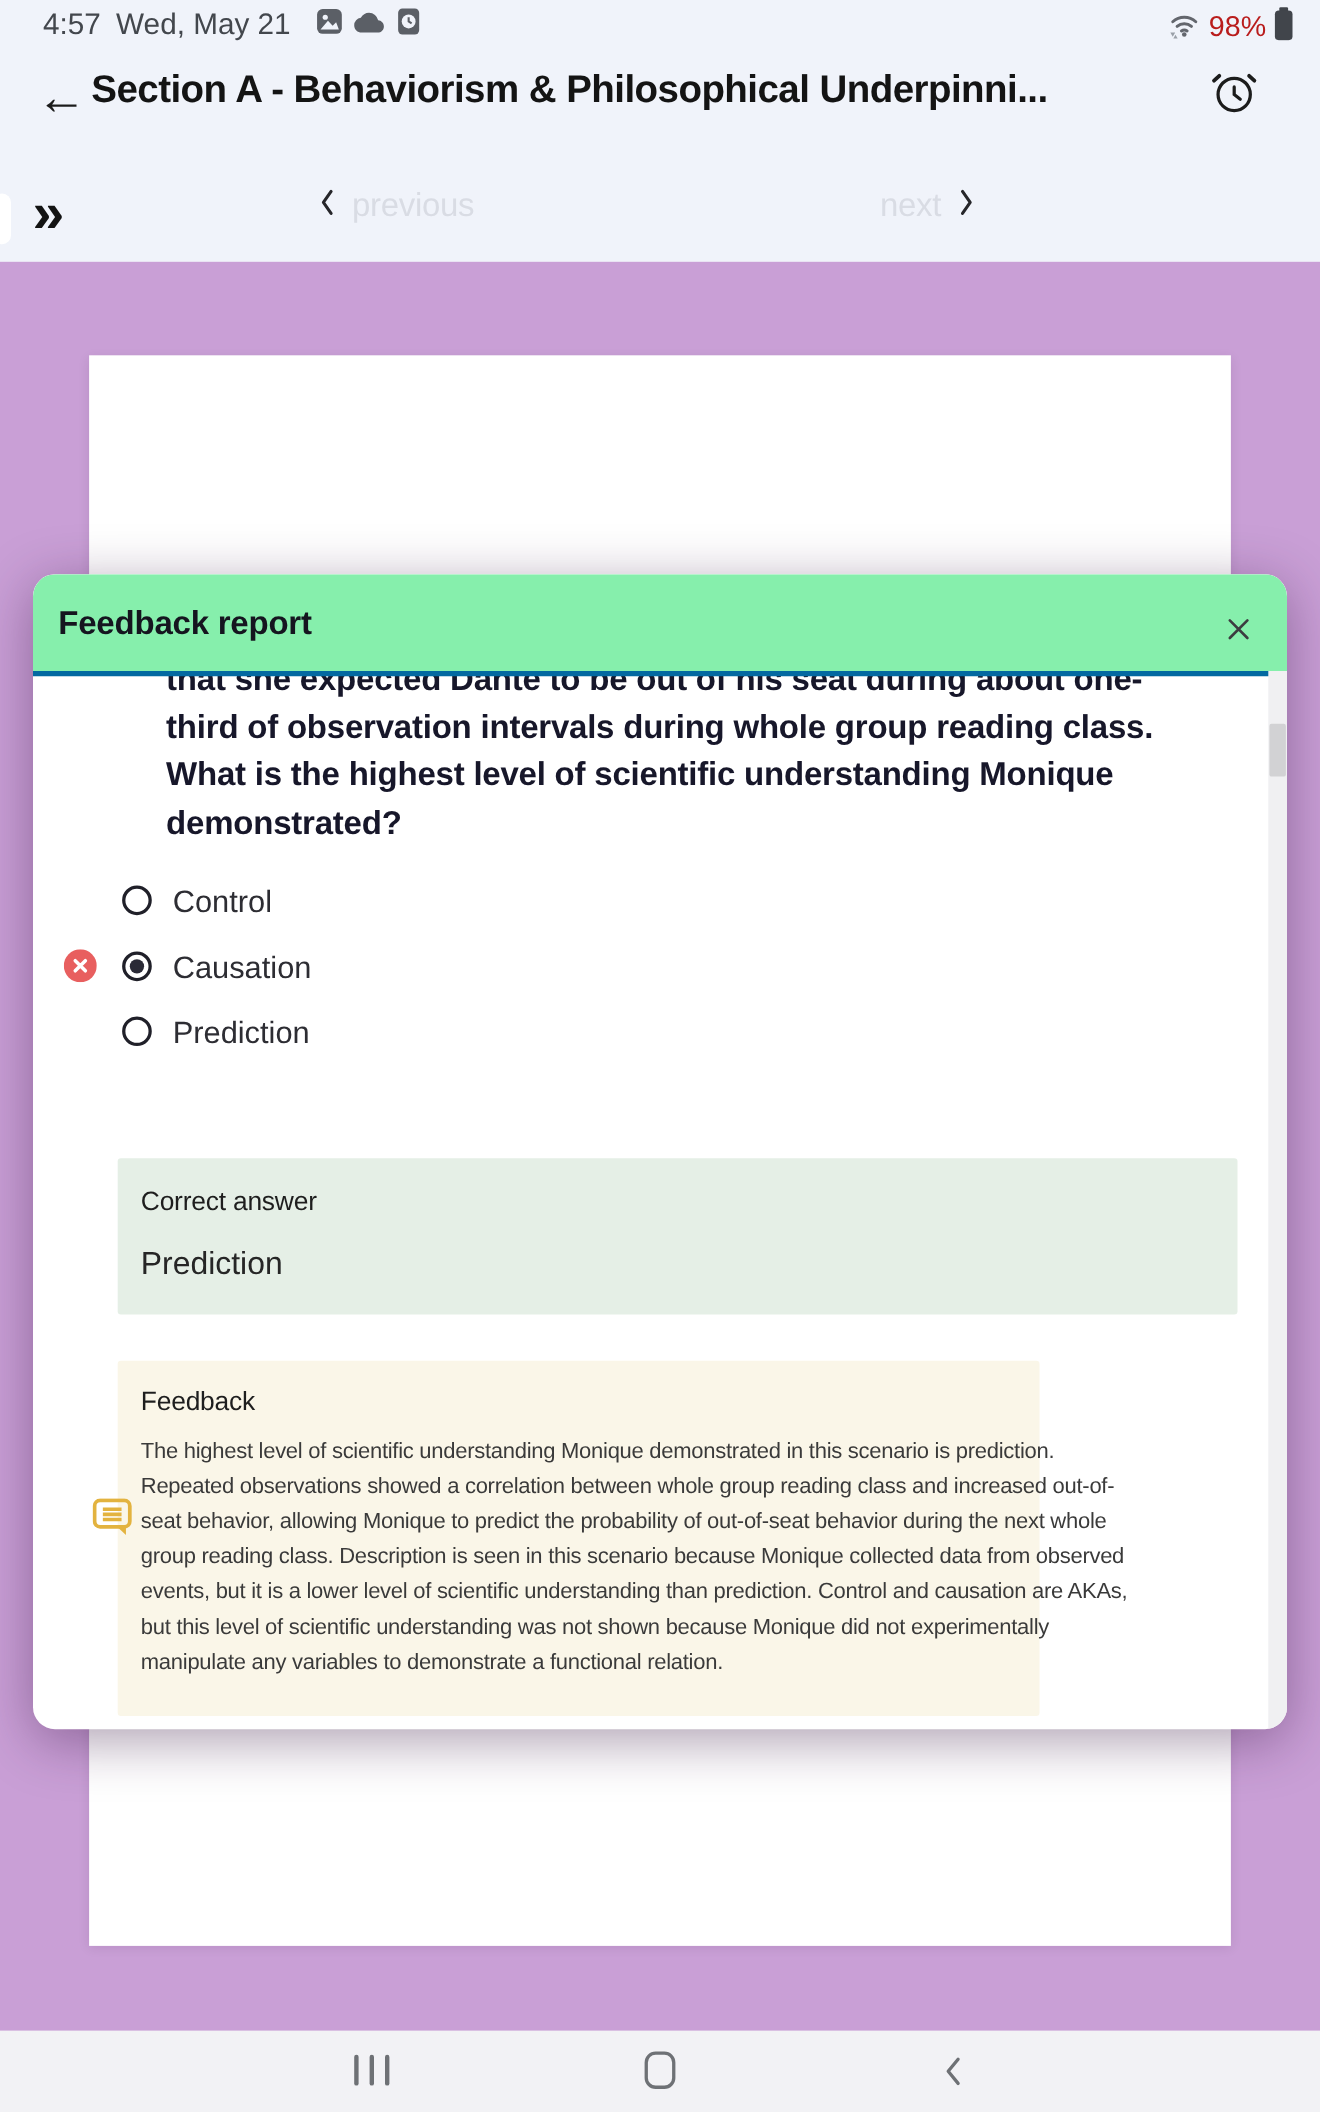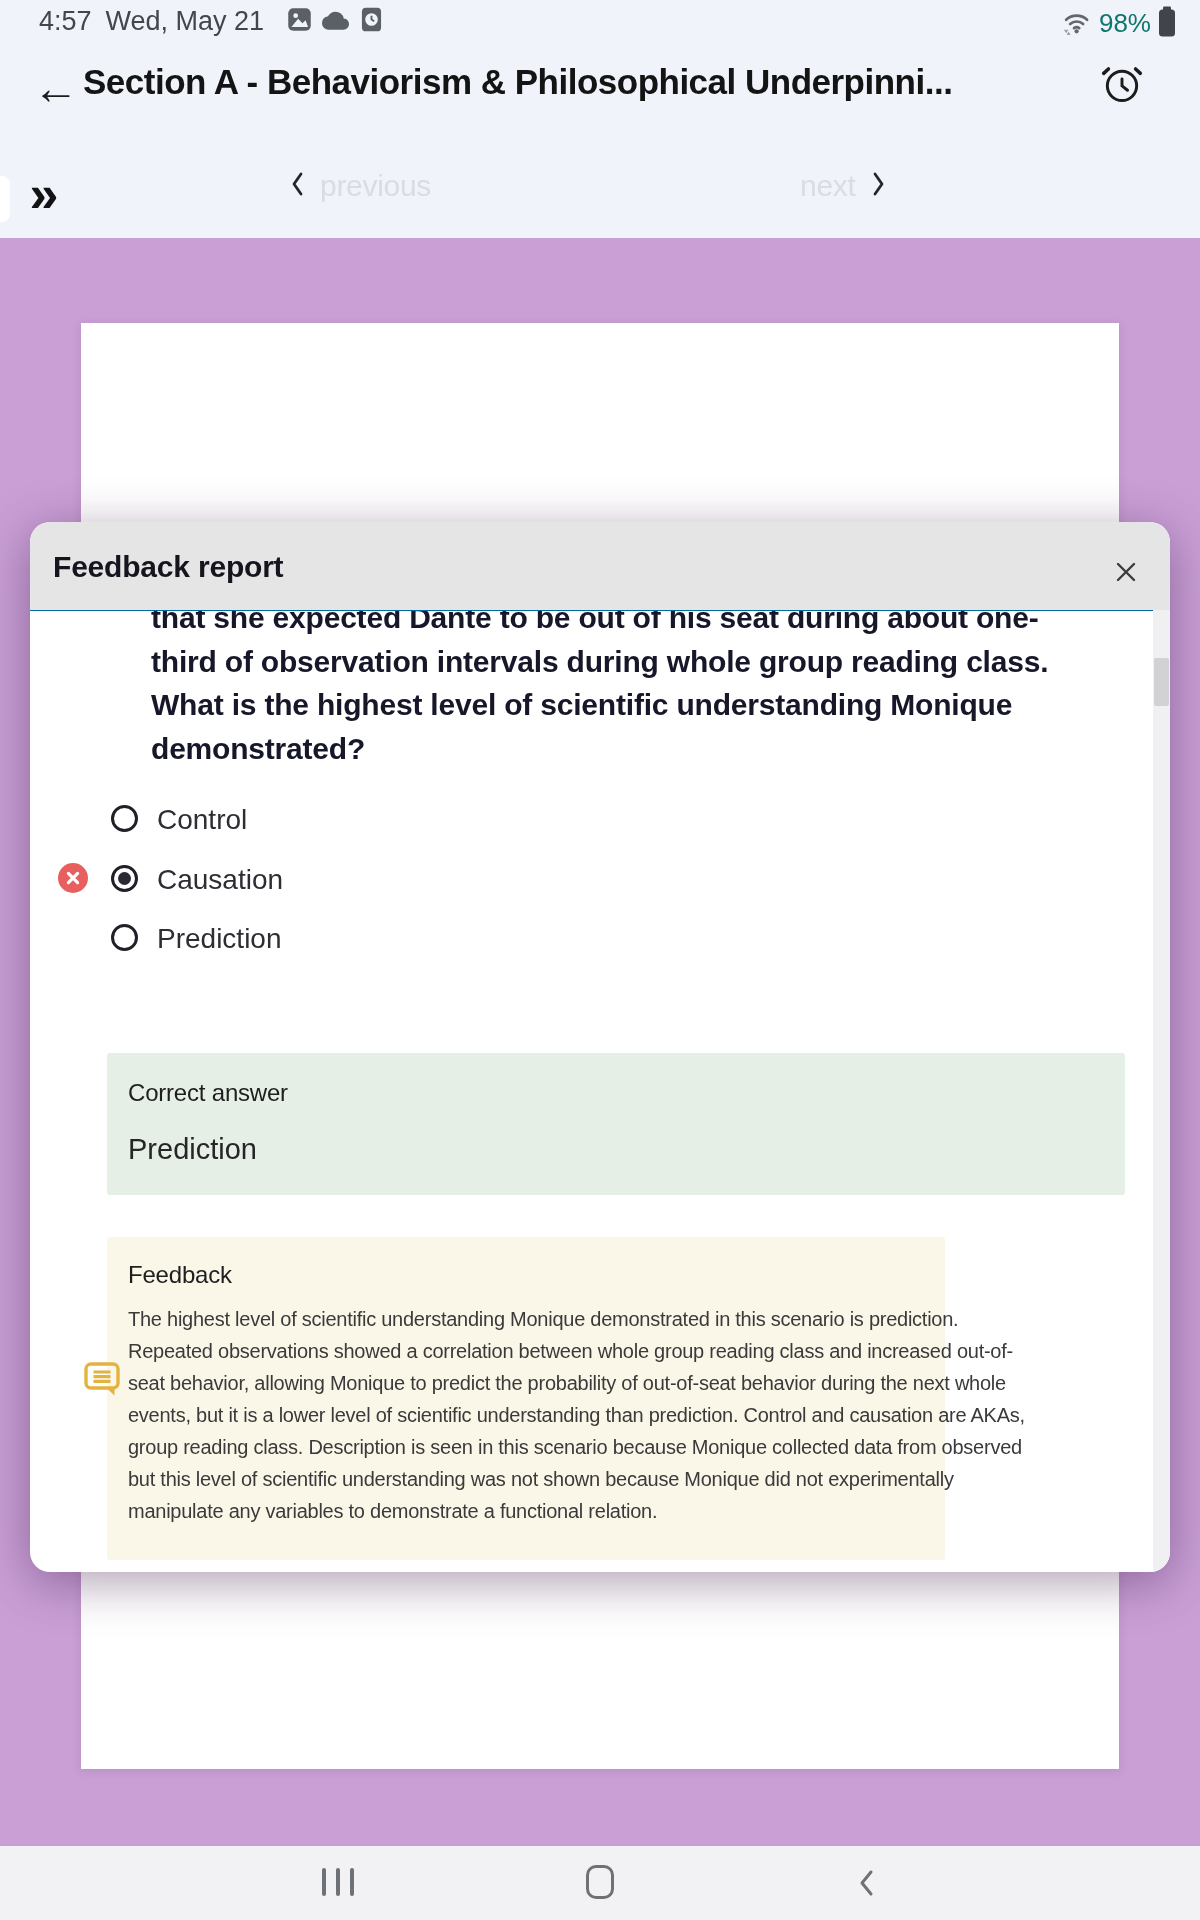--- a/index.html
+++ b/index.html
@@ -9,43 +9,43 @@
     font-family:"Liberation Sans",sans-serif;
     -webkit-font-smoothing:antialiased;
   }
   
   .top-area{position:absolute;left:0;top:0;width:1200px;height:238px;background:#f0f3fa;}
   .status-bar{position:absolute;left:4px;top:0;width:1200px;height:46px;}
   .sb-left{position:absolute;left:35px;top:6px;display:flex;align-items:center;gap:14px;}
   .sb-time,.sb-date{font-size:27px;color:#43474d;letter-spacing:0;}
   .sb-icons{display:flex;align-items:center;gap:8px;margin-left:8px;}
   .sb-right{position:absolute;right:28px;top:6px;display:flex;align-items:center;gap:7px;}
-  .sb-batt-text{font-size:26px;color:#0f766e;}
+  .sb-batt-text{font-size:26px;color:#b91c1c;}
   .app-bar{position:absolute;left:0;top:48px;width:1200px;height:84px;}
   .back-arrow{position:absolute;left:30px;top:10px;width:52px;height:60px;
     font-size:46px;color:#1b1b1b;display:flex;align-items:center;justify-content:center;cursor:pointer;}
   .app-title{position:absolute;left:83px;top:14px;font-size:35px;font-weight:700;
     letter-spacing:-0.5px;color:#141414;white-space:nowrap;}
   .alarm-btn{position:absolute;right:52px;top:8px;width:52px;height:56px;
     display:flex;align-items:center;justify-content:center;cursor:pointer;}
   .pager-bar{position:absolute;left:0;top:148px;width:1200px;height:90px;}
   .expand-btn{position:absolute;left:14px;top:14px;width:60px;height:64px;
     font-size:52px;font-weight:700;color:#131313;display:flex;align-items:center;justify-content:center;cursor:pointer;}
   .edge-nub{position:absolute;left:-6px;top:28px;width:16px;height:46px;background:#ffffff;border-radius:8px;}
   .prev-group{position:absolute;left:288px;top:20px;display:flex;align-items:center;gap:14px;cursor:default;}
   .next-group{position:absolute;left:800px;top:20px;display:flex;align-items:center;gap:14px;cursor:pointer;}
   .pager-label{font-size:30px;color:#d9dce4;letter-spacing:-0.3px;}
   
   .quiz-card{position:absolute;left:81px;top:323px;width:1038px;height:1446px;background:#ffffff;
     box-shadow:0 2px 10px rgba(40,10,50,0.10);}
   
   .modal{position:absolute;left:30px;top:522px;width:1140px;height:1050px;background:#ffffff;
     border-radius:20px;overflow:hidden;box-shadow:0 10px 50px rgba(50,15,60,0.40);}
-  .modal-header{position:absolute;left:0;top:0;width:100%;height:88px;background:#e5e5e5;
-    z-index:3;border-bottom:1px solid #0369a1;border-radius:20px 20px 0 0;}
+  .modal-header{position:absolute;left:0;top:0;width:100%;height:88px;background:#86efac;
+    z-index:3;border-bottom:5px solid #0369a1;border-radius:20px 20px 0 0;}
   .modal-title{position:absolute;left:23px;top:28px;font-size:30px;font-weight:700;
     color:#15151f;letter-spacing:-0.2px;}
   .close-btn{position:absolute;right:24px;top:30px;width:40px;height:40px;
     display:flex;align-items:center;justify-content:center;cursor:pointer;}
   .modal-body{position:absolute;inset:0;z-index:1;}
   .question{position:absolute;left:85px;top:74px;font-size:30px;font-weight:700;
     color:#17172a;letter-spacing:-0.2px;}
   .q-line{white-space:nowrap;height:43.5px;line-height:43.5px;margin-left:36px;}
   .opt{position:absolute;left:81px;height:58px;display:flex;align-items:center;cursor:pointer;}
   .opt-1{top:267px;} .opt-2{top:327px;} .opt-3{top:386px;} .opt-4{top:445px;}
@@ -199,22 +199,22 @@
         <div class="box-label">Correct answer</div>
         <div class="answer-value">Prediction</div>
       </div>
 
       <div class="feedback-box">
         <div class="box-label">Feedback</div>
         <div class="fb-lines">
           <div class="fb-line">The highest level of scientific understanding Monique demonstrated in this scenario is prediction.</div>
           <div class="fb-line">Repeated observations showed a correlation between whole group reading class and increased out-of-</div>
           <div class="fb-line">seat behavior, allowing Monique to predict the probability of out-of-seat behavior during the next whole</div>
+          <div class="fb-line">group reading class. Description is seen in this scenario because Monique collected data from observed</div>
           <div class="fb-line">events, but it is a lower level of scientific understanding than prediction. Control and causation are AKAs,</div>
-          <div class="fb-line">group reading class. Description is seen in this scenario because Monique collected data from observed</div>
           <div class="fb-line">but this level of scientific understanding was not shown because Monique did not experimentally</div>
           <div class="fb-line">manipulate any variables to demonstrate a functional relation.</div>
         </div>
       </div>
     </div>
 
     <div class="modal-header">
       <div class="modal-title">Feedback report</div>
       <div class="close-btn">
         <svg width="30" height="30" viewBox="0 0 30 30">

